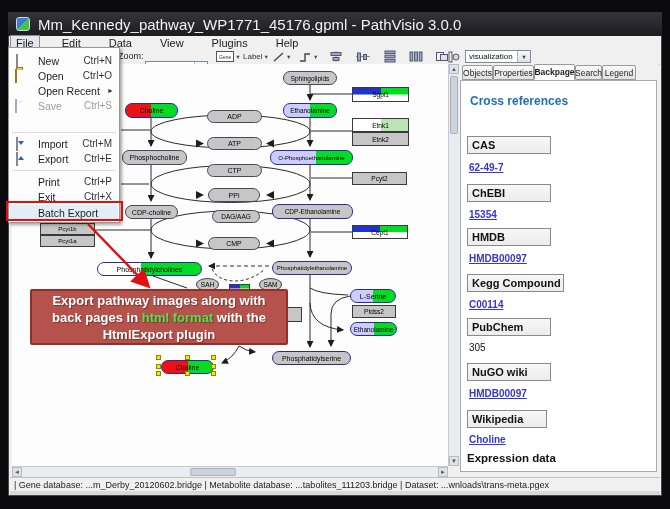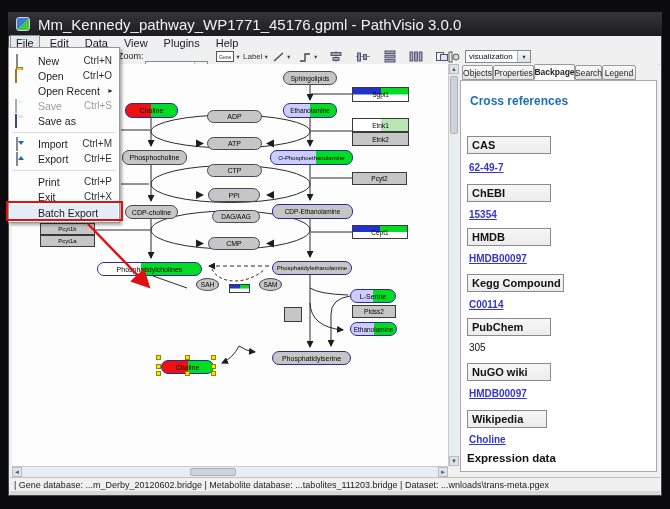--- a/index.html
+++ b/index.html
@@ -3,21 +3,21 @@
 <meta charset="utf-8">
 <style>
   html,body{margin:0;padding:0;}
   body{width:670px;height:509px;font-family:"Liberation Sans","DejaVu Sans",sans-serif;}
   .frame{position:relative;width:670px;height:509px;background:#0b0b0d;overflow:hidden;}
   
   .window{position:absolute;left:8px;top:12px;width:654px;height:484px;background:#f0f0f0;border:1px solid #44474c;box-sizing:border-box;}
   .titlebar{position:absolute;left:8px;top:12px;width:654px;height:24px;background:linear-gradient(#34343a,#1c1c20);display:flex;align-items:center;}
   .appicon{width:12px;height:12px;margin-left:8px;background:linear-gradient(135deg,#3a7bd5 0 50%,#49c24a 50% 100%);border-radius:3px;border:1px solid #cfd6e0;}
   .title{color:#f2f2f2;font-size:15px;margin-left:8px;white-space:nowrap;}
-  .menubar{position:absolute;left:10px;top:36px;width:650px;height:13px;background:#f0f0f0;font-size:11px;color:#1a1a1a;display:flex;align-items:center;gap:4px;}
+  .menubar{position:absolute;left:10px;top:36px;width:650px;height:13px;background:#f0f0f0;font-size:11px;color:#1a1a1a;display:flex;align-items:center;gap:16px;}
   .menu-item{padding:0 6px;height:13px;display:flex;align-items:center;}
   .menu-item.open{border:1px solid #8e8e8e;background:#e3e7ee;padding:0 5px;}
   
   .toolbar{position:absolute;left:10px;top:49px;width:650px;height:15px;background:#f0f0f0;border-bottom:1px solid #d6d6d6;}
   .tlabel{position:absolute;font-size:9px;color:#222;top:2px;}
   .combo{position:absolute;height:13px;background:#fff;border:1px solid #7a8a99;box-sizing:border-box;font-size:9px;color:#111;display:flex;align-items:center;}
   .combo .val{flex:1;padding-left:3px;white-space:nowrap;overflow:hidden;}
   .combo .dd{width:12px;height:100%;background:linear-gradient(#f6f7f8,#dfe3e8);border-left:1px solid #aab4bd;display:flex;align-items:center;justify-content:center;font-size:5.5px;color:#333;}
   .tbtn{position:absolute;height:13px;display:flex;align-items:center;justify-content:center;color:#333;}
   .ddmini{font-size:5.5px;color:#444;margin-left:1px;}
@@ -311,25 +311,20 @@
     </div>
     <div class="fitem" style="top:35px;text-align:right;">
       <span class="lab">Open Recent</span>
       <span class="subarrow">►</span>
     </div>
     <div class="fitem disabled" style="top:50px;">
       <span class="ficon"><span class="mi-save" style="opacity:.45;"></span></span>
       <span class="lab">Save</span>
       <span class="sc">Ctrl+S</span>
     </div>
-    <div class="fitem" style="top:65px;">
-      <span class="ficon"><span class="mi-save"></span></span>
-      <span class="lab">Save as</span>
-      <span class="sc"></span>
-    </div>
     <div class="fsep" style="top:84px;"></div>
     <div class="fitem" style="top:88px;">
       <span class="ficon"><span class="mi-port down"></span></span>
       <span class="lab">Import</span>
       <span class="sc">Ctrl+M</span>
     </div>
     <div class="fitem" style="top:103px;">
       <span class="ficon"><span class="mi-port up"></span></span>
       <span class="lab">Export</span>
       <span class="sc">Ctrl+E</span>
@@ -351,13 +346,18 @@
 
   <svg class="annot" width="670" height="509">
     <defs>
       <marker id="mr" markerWidth="8" markerHeight="8" refX="6.5" refY="4" orient="auto">
         <path d="M0,0 L8,4 L0,8 z" fill="#e01010"></path>
       </marker>
     </defs>
     <line x1="88" y1="224" x2="148" y2="286" stroke="#e01010" stroke-width="2.4" marker-end="url(#mr)"></line>
   </svg>
 
+  <div class="callout">
+    <div>
+      <span>Export pathway images along with back pages in </span><span class="hlgreen">html format</span><span> with the HtmlExport plugin</span>
+    </div>
+  </div>
 </div>
 
 </body></html>

